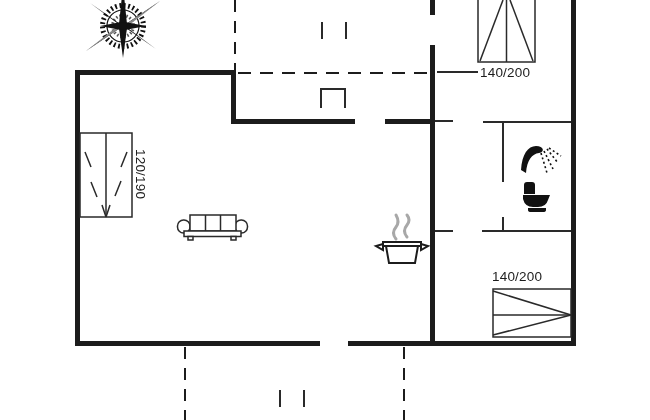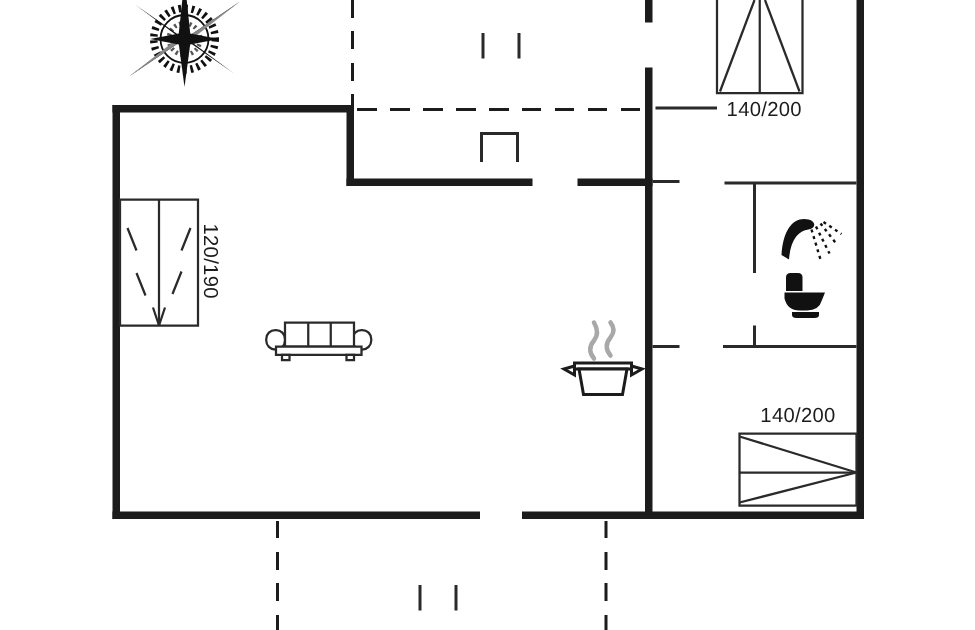--- a/index.html
+++ b/index.html
@@ -6,21 +6,21 @@
   #plan{
     position:relative;width:650px;height:420px;background:#ffffff;
     overflow:hidden;font-family:"Liberation Sans",sans-serif;color:#1c1c1c;
   }
   .wall{position:absolute;background:#1c1c1c;}
   .thin{position:absolute;background:#2a2a2a;}
   .dash-v{position:absolute;width:2px;background:repeating-linear-gradient(180deg,#1c1c1c 0 12px,transparent 12px 21px);}
   .dash-h{position:absolute;height:2px;background:repeating-linear-gradient(90deg,#1c1c1c 0 13px,transparent 13px 22px);}
   .tick{position:absolute;width:2px;height:17px;background:#2a2a2a;}
   .lbl{position:absolute;font-size:13.5px;letter-spacing:0.2px;color:#1c1c1c;white-space:nowrap;}
-  .lbl-c{text-align:center;}
+  .lbl-c{}
   .lbl-rot{writing-mode:vertical-rl;}
   svg{position:absolute;overflow:visible;}
   svg *{vector-effect:non-scaling-stroke;}
 </style>
 </head>
 <body>
 
 <div id="plan">
 
   <div class="wall" style="left:75px;top:70px;width:5px;height:276px;"></div>

